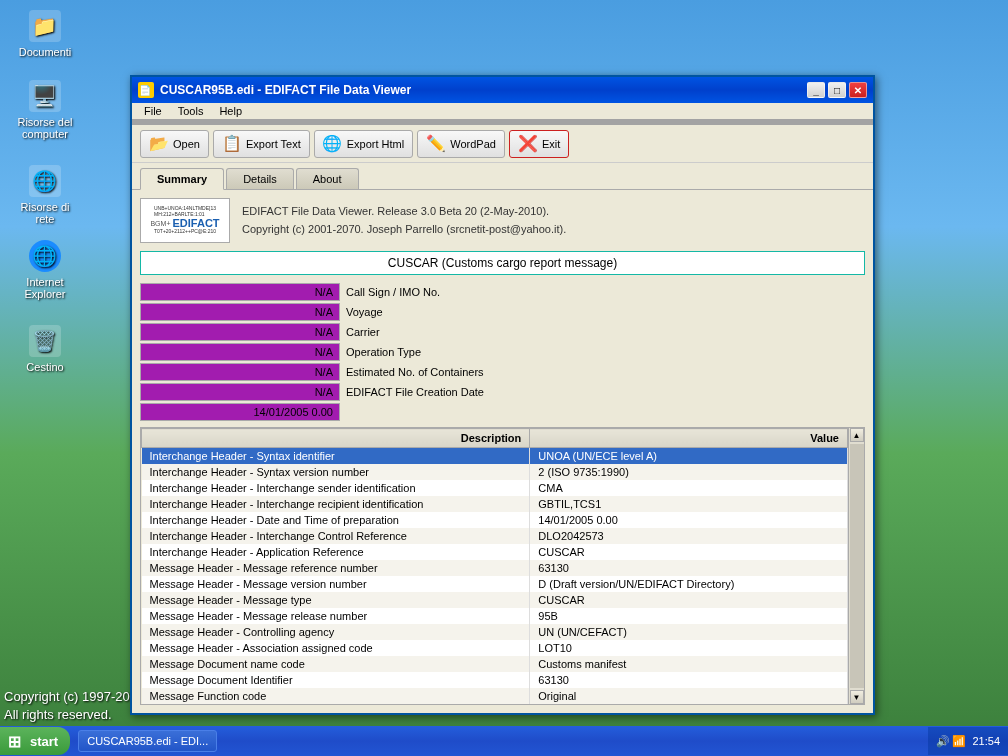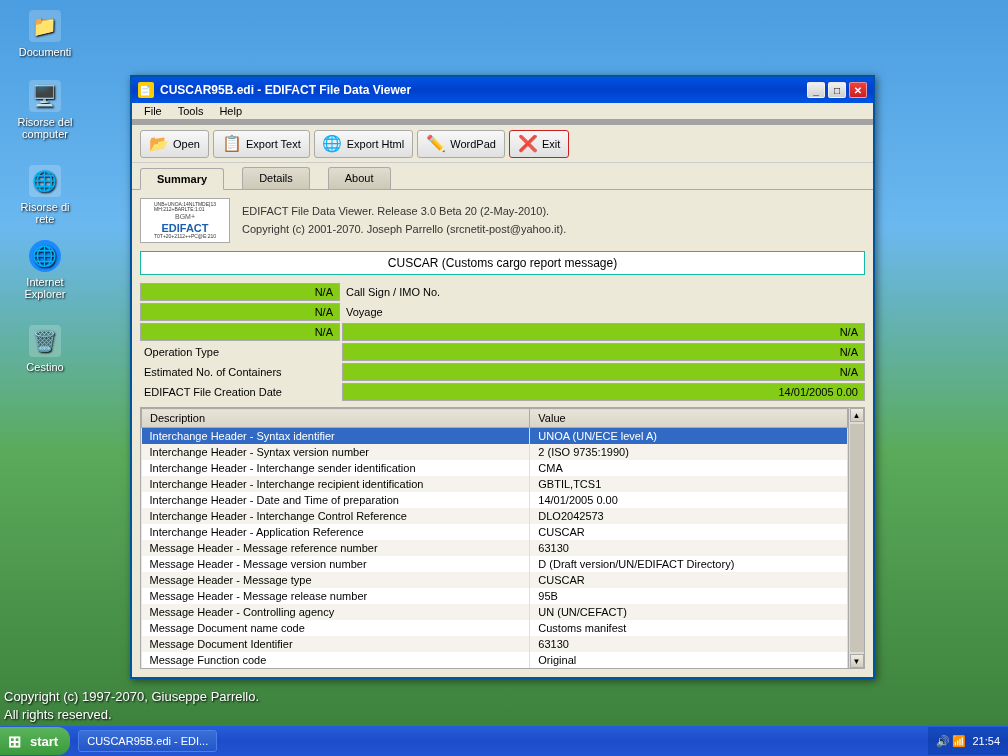--- a/index.html
+++ b/index.html
@@ -215,21 +215,22 @@
       align-items: center;
       justify-content: center;
       font-size: 16px;
     }
 
     
     .tab-strip {
       display: flex;
       padding: 4px 8px 0;
       background: #ece9d8;
-      gap: 18px;
+      gap: 2px;
+      align-items: flex-end;
     }
     .tab {
       padding: 4px 16px;
       border: 1px solid #aaa;
       border-bottom: none;
       background: linear-gradient(180deg, #e0ddd0, #ccc9b8);
       cursor: pointer;
       border-radius: 3px 3px 0 0;
       font-size: 11px;
     }
@@ -270,21 +271,20 @@
     }
     .logo-lines {
       font-size: 5px;
       color: #333;
       line-height: 1.1;
     }
     .logo-brand {
       display: flex;
       align-items: center;
       gap: 2px;
-      flex-direction: column;
     }
     .logo-bgm { font-size: 7px; color: #555; }
     .logo-main { font-size: 11px; font-weight: bold; color: #1a5fb0; }
 
     .app-info {
       font-size: 11px;
       color: #333;
       line-height: 1.6;
     }
 
@@ -305,21 +305,21 @@
       gap: 2px;
       margin-bottom: 6px;
     }
     .field-label {
       font-size: 11px;
       padding: 2px 4px;
       display: flex;
       align-items: center;
     }
     .field-value {
-      background: #84cc16;
+      background: #a21caf;
       border: 1px solid #aaa;
       padding: 2px 6px;
       font-size: 11px;
       text-align: right;
     }
 
     
     .data-table-container {
       border: 1px solid #aaa;
       overflow: hidden;
@@ -327,22 +327,22 @@
     }
     .data-table {
       width: 100%;
       border-collapse: collapse;
       font-size: 11px;
     }
     .data-table thead th {
       background: linear-gradient(180deg, #e8e5d8, #d8d5c8);
       border: 1px solid #aaa;
       padding: 3px 8px;
-      text-align: left;
-      font-weight: normal;
+      text-align: right;
+      font-weight: bold;
     }
     .data-table tbody tr:nth-child(odd) { background: white; }
     .data-table tbody tr:nth-child(even) { background: #f5f3ec; }
     .data-table tbody tr.selected { background: #316ac5; color: white; }
     .data-table tbody td {
       padding: 2px 8px;
       border-right: 1px solid #ddd;
     }
   </style>
 </head>
@@ -451,20 +451,21 @@
 
       <div class="fields-grid">
         <div class="field-value">N/A</div>
 
         <div class="field-label">Call Sign / IMO No.</div>
         <div class="field-value">N/A</div>
 
         <div class="field-label">Voyage</div>
         <div class="field-value">N/A</div>
 
+        <div class="field-label">Carrier</div>
         <div class="field-value">N/A</div>
 
         <div class="field-label">Operation Type</div>
         <div class="field-value">N/A</div>
 
         <div class="field-label">Estimated No. of Containers</div>
         <div class="field-value">N/A</div>
 
         <div class="field-label">EDIFACT File Creation Date</div>
         <div class="field-value">14/01/2005 0.00</div>
@@ -523,20 +524,24 @@
                   </tr>
                   <tr>
                     <td>Message Header - Message release number</td>
                     <td>95B</td>
                   </tr>
                   <tr>
                     <td>Message Header - Controlling agency</td>
                     <td>UN (UN/CEFACT)</td>
                   </tr>
                   <tr>
+                    <td>Message Header - Association assigned code</td>
+                    <td>LOT10</td>
+                  </tr>
+                  <tr>
                     <td>Message Document name code</td>
                     <td>Customs manifest</td>
                   </tr>
                   <tr>
                     <td>Message Document Identifier</td>
                     <td>63130</td>
                   </tr>
                   <tr>
                     <td>Message Function code</td>
                     <td>Original</td>

